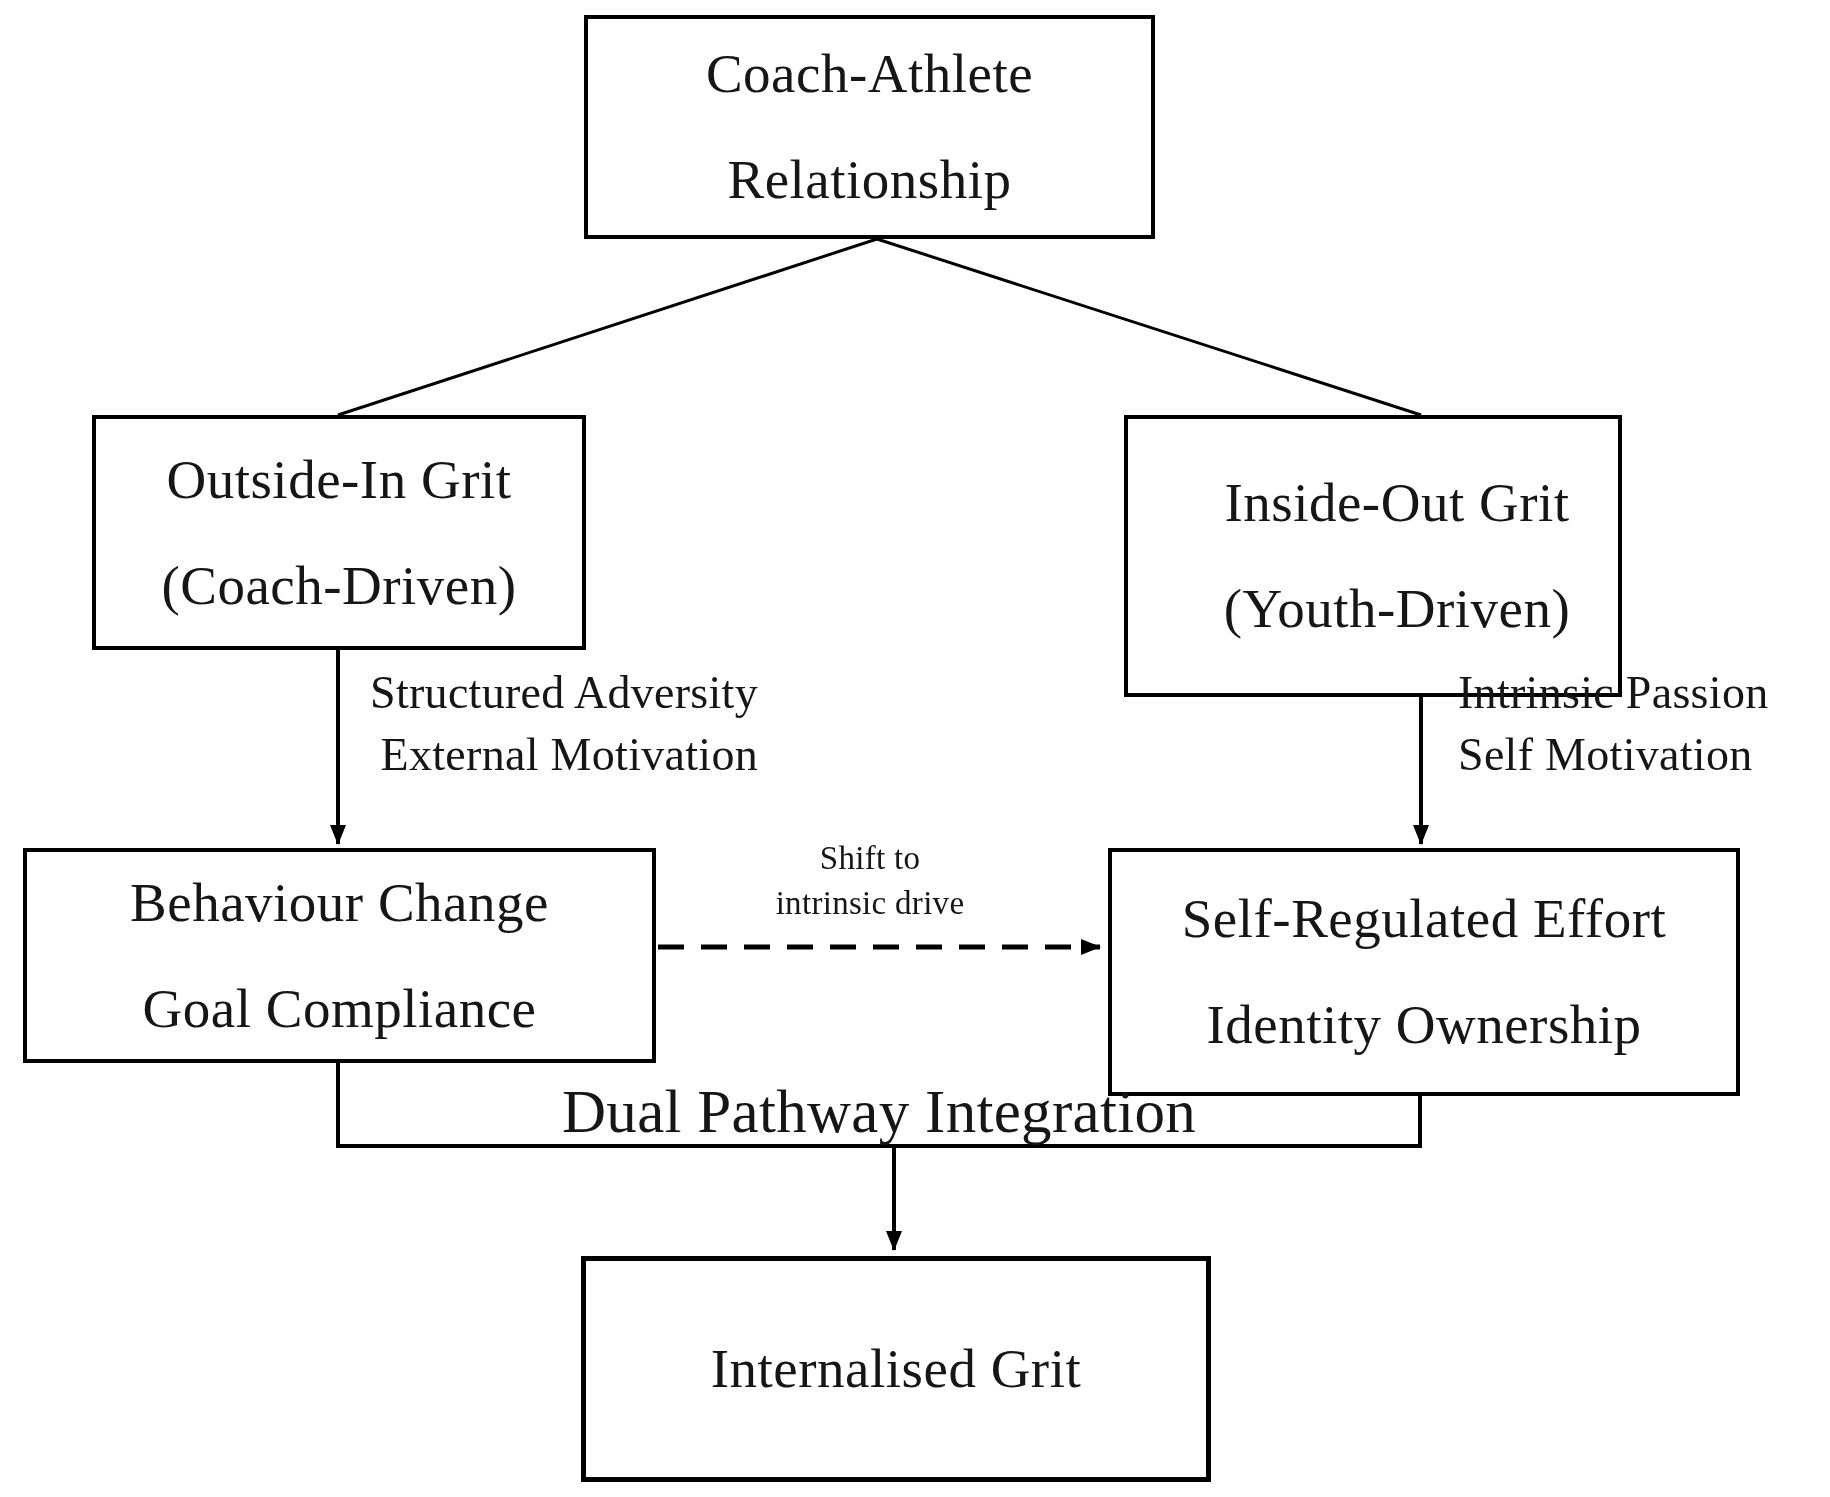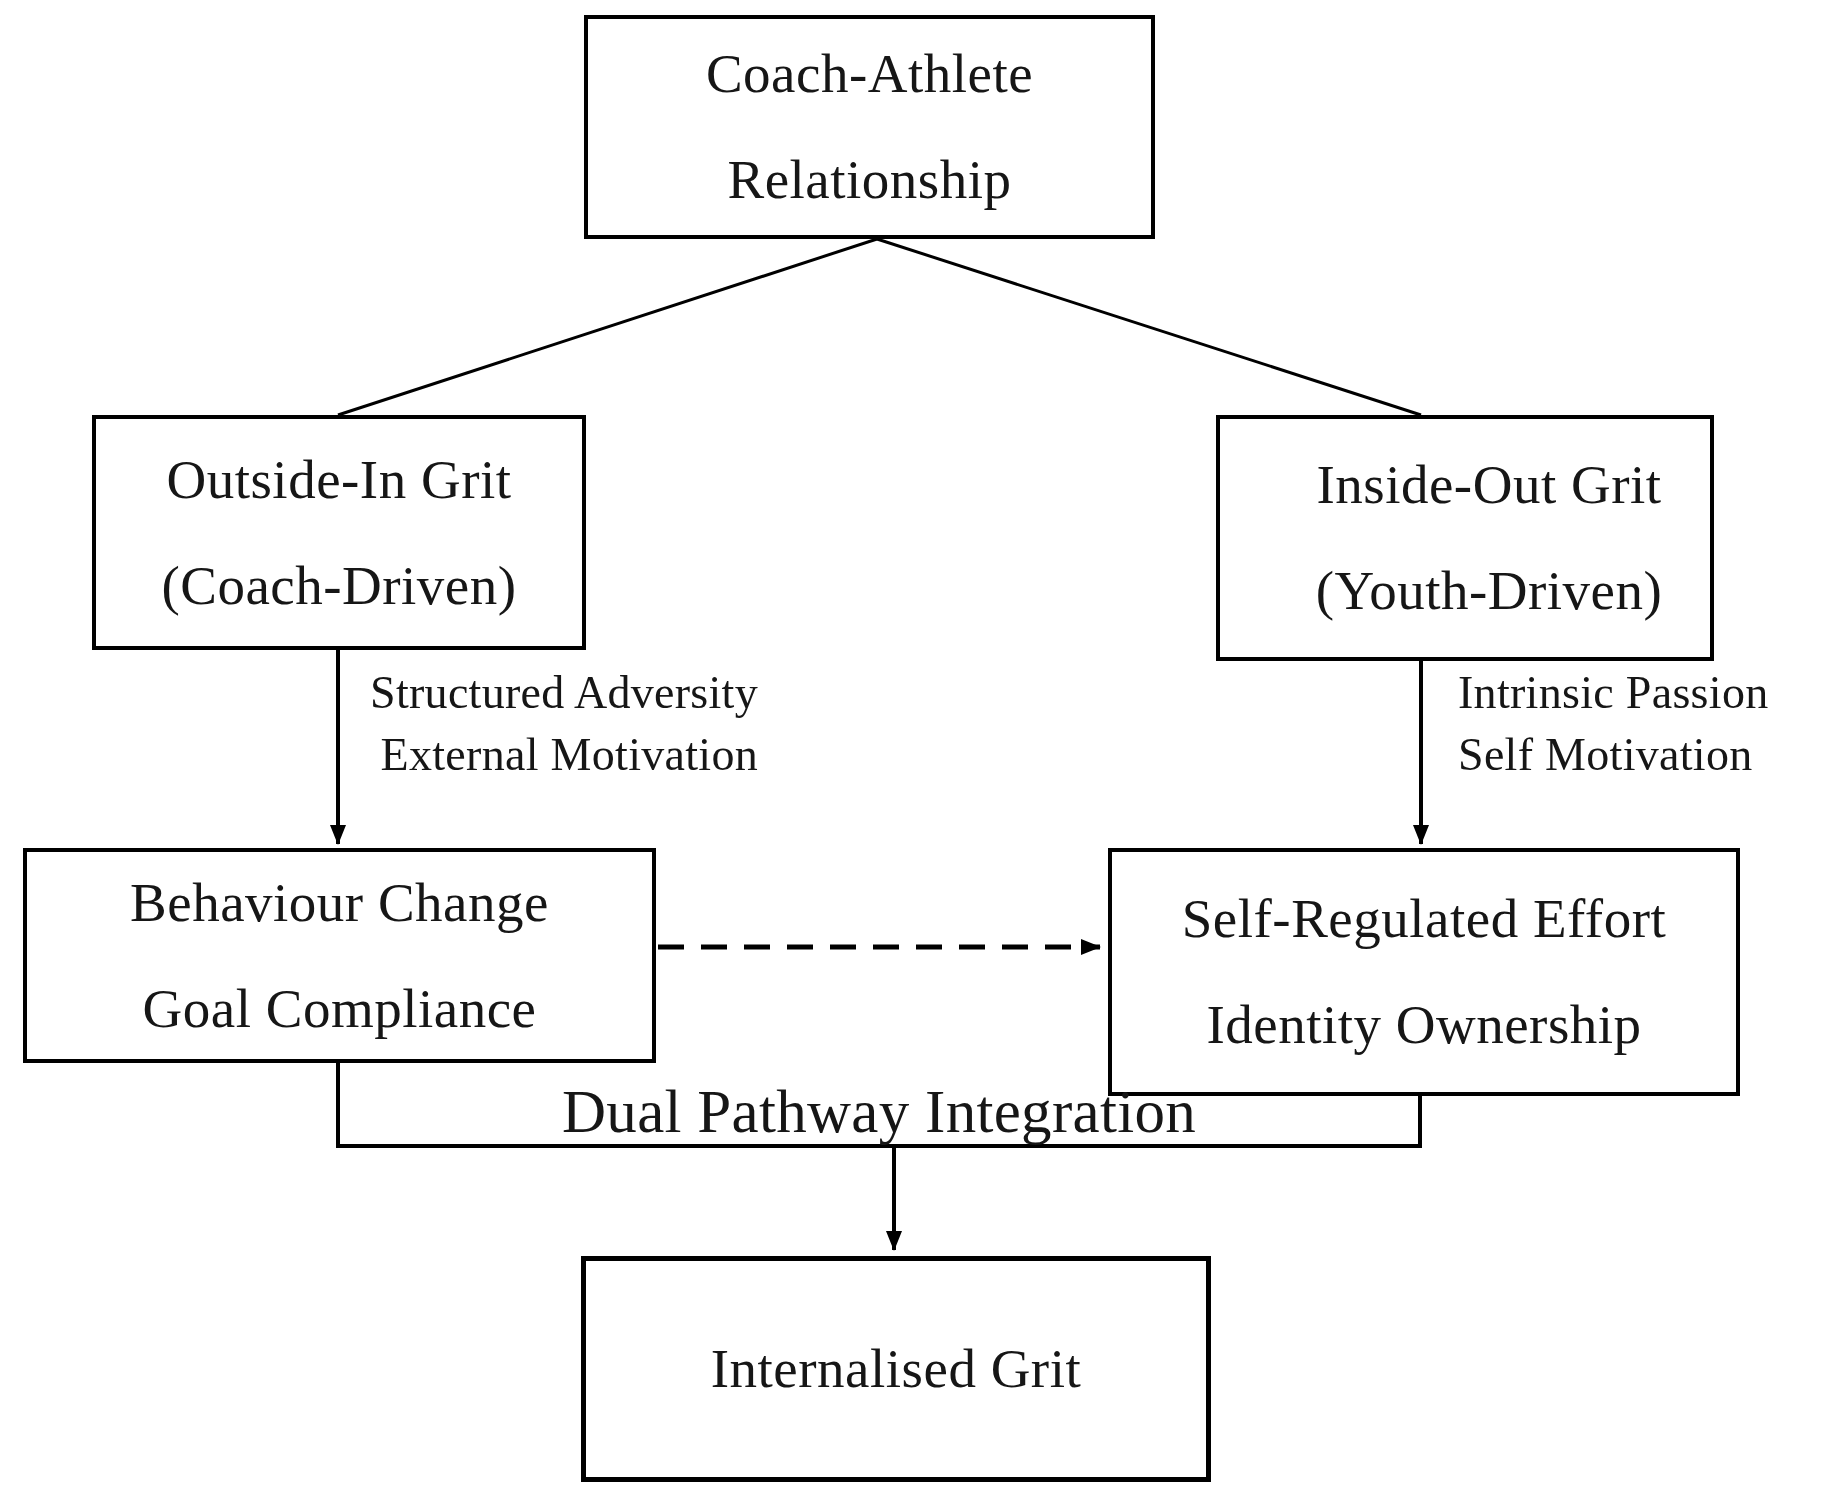--- a/index.html
+++ b/index.html
@@ -33,21 +33,21 @@
     align-items: center;
     justify-content: center;
     text-align: center;
     font-size: 55px;
     line-height: 78px;
     letter-spacing: 0.5px;
     gap: 28px;
   }
   .node--top        { left: 584px;  top: 15px;   width: 571px; height: 224px; }
   .node--left       { left: 92px;   top: 415px;  width: 494px; height: 235px; justify-content: center; }
-  .node--right      { left: 1216px; top: 415px;  width: 498px; height: 246px; padding-left: 48px; }
+  .node--right      { left: 1124px; top: 415px;  width: 498px; height: 282px; padding-left: 48px; }
   .node--behaviour  { left: 23px;   top: 848px;  width: 633px; height: 215px; }
   .node--selfreg    { left: 1108px; top: 848px;  width: 632px; height: 248px; }
   .node--final      { left: 581px;  top: 1256px; width: 630px; height: 226px; border-width: 5px; }
   .edge-label {
     position: absolute;
     font-size: 46px;
     line-height: 62px;
     letter-spacing: 0.3px;
     white-space: nowrap;
   }
@@ -123,18 +123,22 @@
   <div class="edge-label edge-label--left">
     <div>Structured Adversity</div>
     <div>External Motivation</div>
   </div>
 
   <div class="edge-label edge-label--right">
     <div>Intrinsic Passion</div>
     <div>Self Motivation</div>
   </div>
 
+  <div class="edge-label edge-label--shift">
+    <div>Shift to</div>
+    <div>intrinsic drive</div>
+  </div>
 
   <div class="edge-label edge-label--integration">
     <div>Dual Pathway Integration</div>
   </div>
 
 </div>
 
 </body></html>

